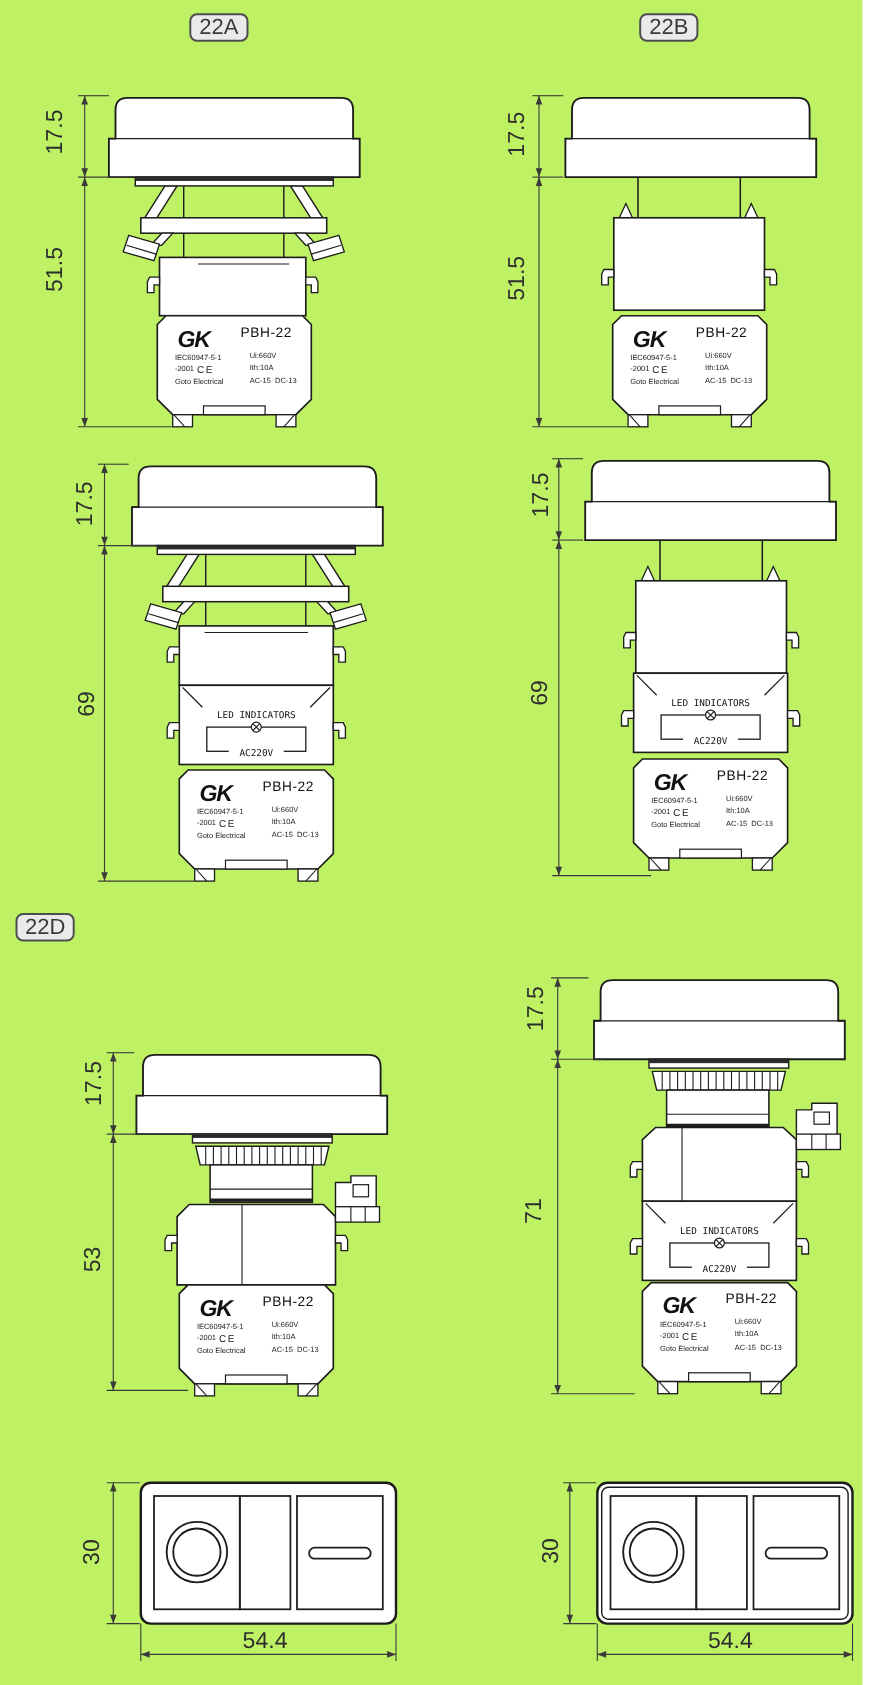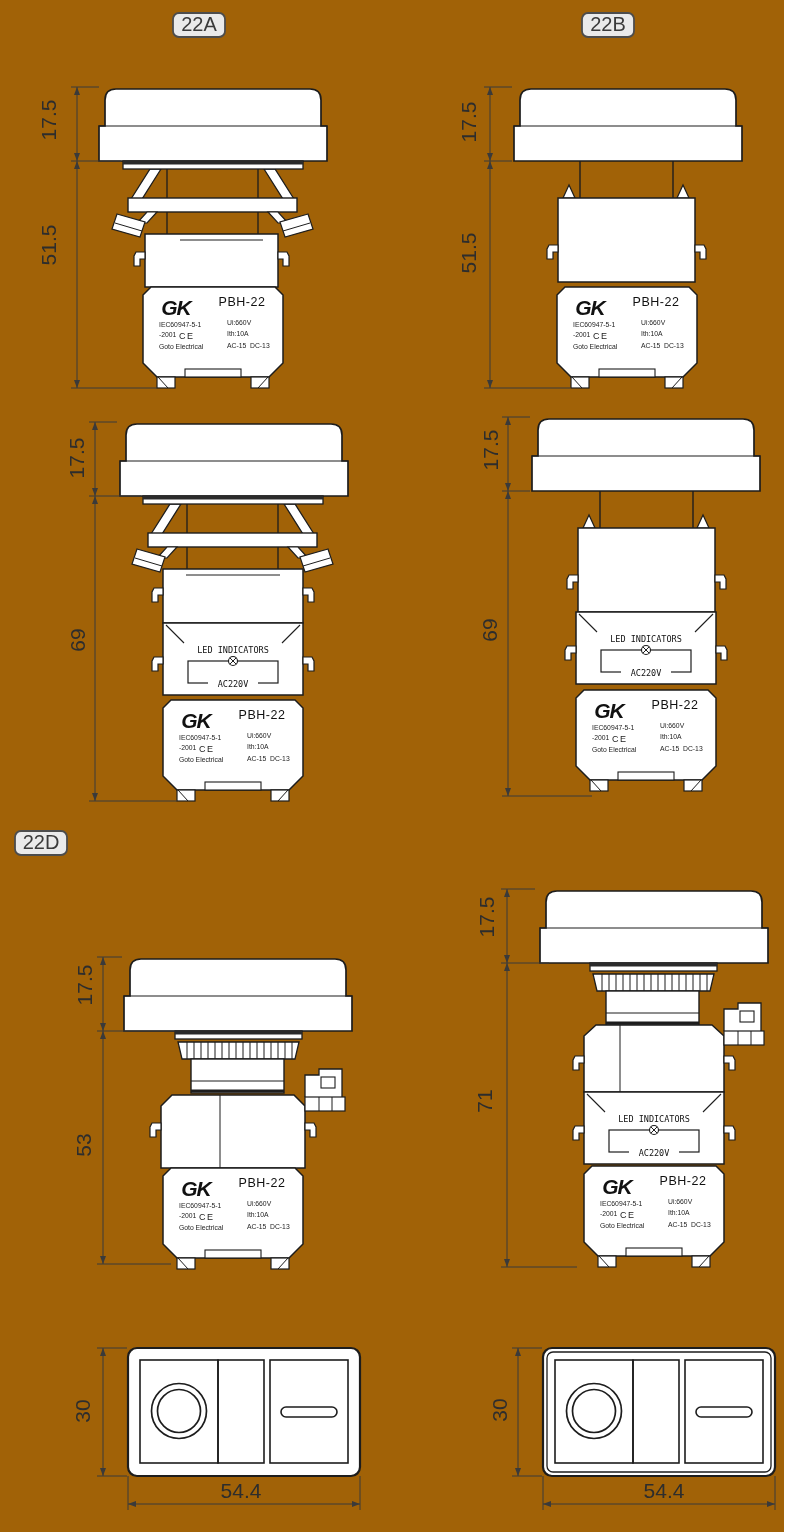--- a/index.html
+++ b/index.html
@@ -1,16 +1,16 @@
 <!DOCTYPE html>
 <html><head>
 <meta charset="utf-8">
 <style>
   html,body{margin:0;padding:0;background:#fff;}
-  .page{position:relative;width:784px;height:1532px;background:#a16207;overflow:hidden;
+  .page{position:relative;width:784px;height:1532px;background:#bef264;overflow:hidden;
         font-family:"Liberation Sans",sans-serif;}
   svg{display:block;overflow:visible;}
   
   g[data-vdim] line, g[data-hdim] line{stroke:#3a3a3a;stroke-width:1;}
   g[data-vdim] polygon, g[data-hdim] polygon{fill:#3a3a3a;stroke:none;}
   .dim-label{font-family:"Liberation Sans",sans-serif;font-size:21px;fill:#2d2d2d;}
   .badge-rect{fill:#eaeaea;stroke:#4d4d4d;stroke-width:1.8;}
   .badge-text{font-family:"Liberation Sans",sans-serif;font-size:20px;fill:#3a3a3a;}
   .np-small{font-family:"Liberation Sans",sans-serif;font-size:6.8px;fill:#222;}
   .np-model{font-family:"Liberation Sans",sans-serif;font-size:12.5px;fill:#111;letter-spacing:.5px;}

